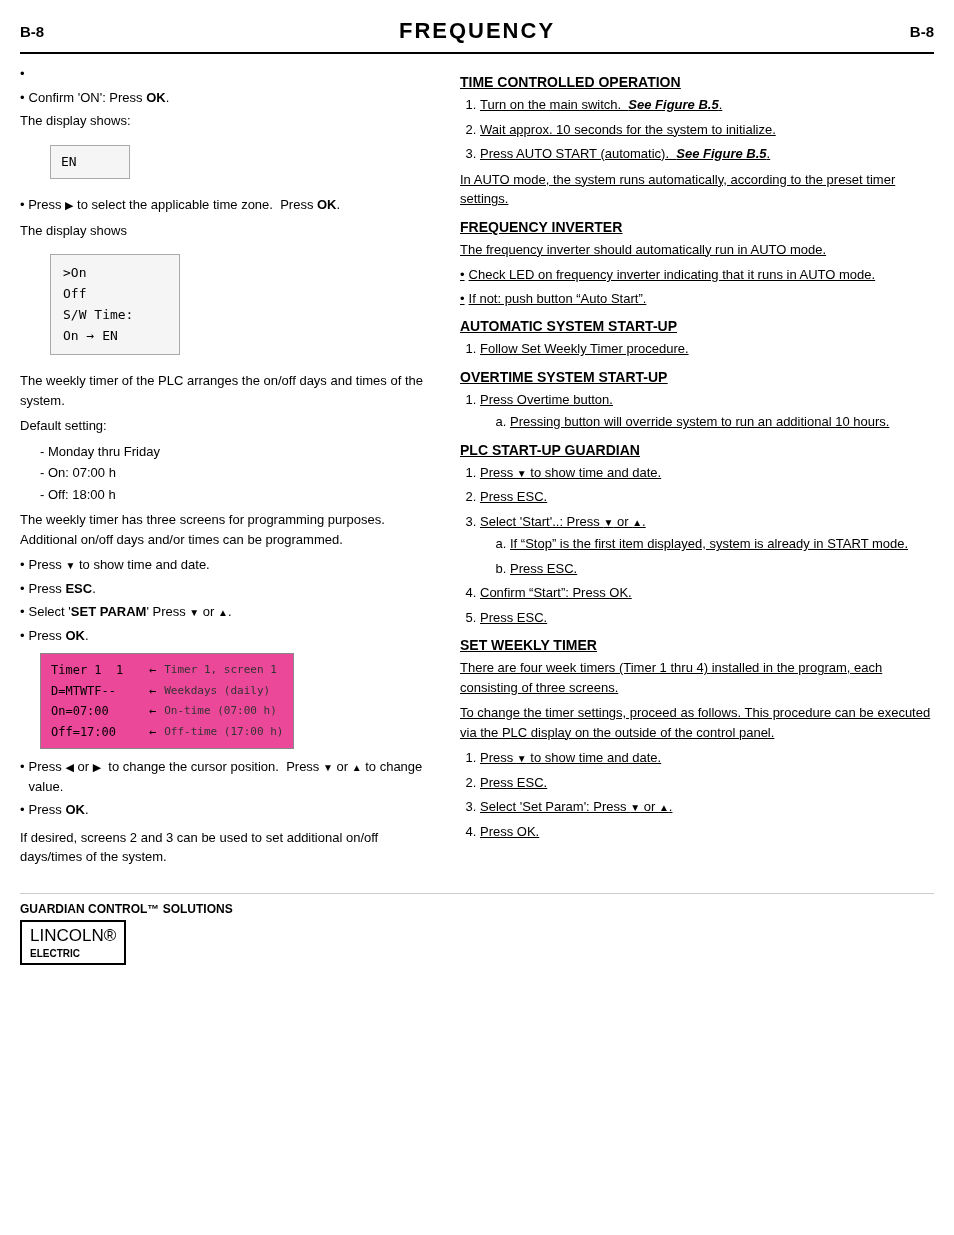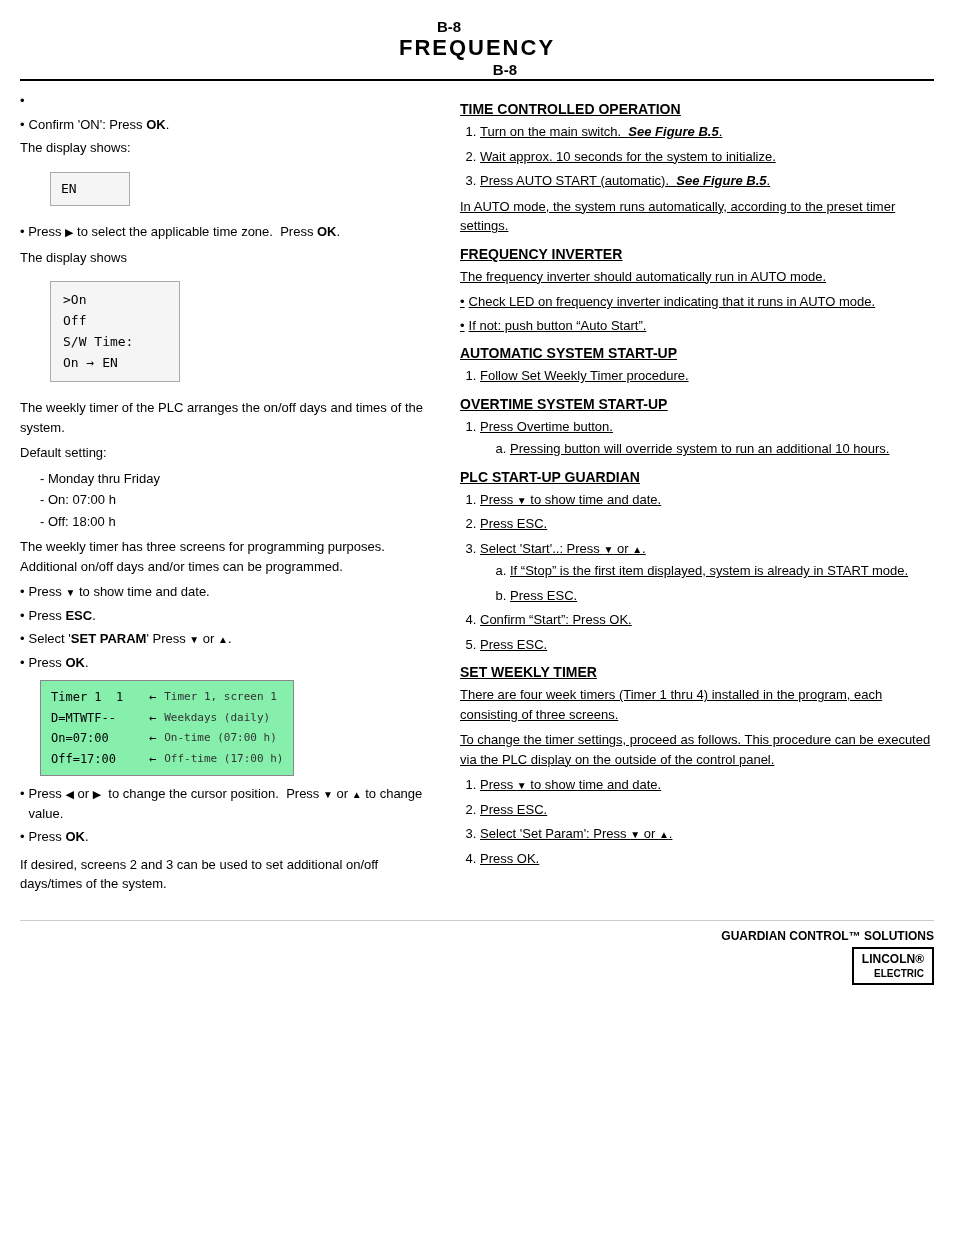--- a/index.html
+++ b/index.html
@@ -16,22 +16,21 @@
       min-height: 1235px;
       padding: 18px 20px 18px 20px;
       position: relative;
     }
     
     .header {
       display: flex;
       align-items: center;
       border-bottom: 2px solid #000;
       margin-bottom: 10px;
-      padding-bottom: 1px;
-      flex-direction: column;
+      padding-bottom: 8px;
     }
     .header-left {
       font-weight: bold;
       font-size: 15px;
       width: 80px;
     }
     .header-center {
       flex: 1;
       text-align: center;
       font-size: 22px;
@@ -97,21 +96,21 @@
       margin: 8px 0 8px 30px;
       display: inline-block;
       min-width: 80px;
       font-family: monospace;
       font-size: 13px;
       line-height: 1.6;
     }
     
     .timer-box {
       border: 1px solid #888;
-      background: #86efac;
+      background: #ec4899;
       padding: 6px 10px;
       margin: 8px 0 8px 20px;
       font-family: monospace;
       font-size: 12px;
       line-height: 1.7;
       display: table;
     }
     .timer-row {
       display: flex;
       align-items: center;
@@ -141,41 +140,41 @@
       list-style-type: lower-alpha;
       padding-left: 30px;
       margin-top: 3px;
     }
     .sub-list li {
       margin-bottom: 4px;
       line-height: 1.5;
     }
     
     .footer {
-      text-align: right;
+      text-align: left;
       margin-top: 20px;
       border-top: 1px solid #ccc;
       padding-top: 8px;
     }
     .footer-brand {
       font-weight: bold;
       font-size: 12px;
       margin-bottom: 4px;
     }
     .lincoln-badge {
       border: 2px solid #000;
       display: inline-block;
       padding: 2px 8px;
       font-weight: bold;
       font-size: 11px;
       line-height: 1.4;
     }
     .lincoln-badge .lincoln-line1 {
-      font-size: 12px;
-      font-weight: bold;
+      font-size: 17px;
+      font-weight: normal;
     }
     .lincoln-badge .lincoln-line2 {
       font-size: 10px;
       font-weight: bold;
     }
     b { font-weight: bold; }
     i { font-style: italic; }
     .arrow-right::before { content: "▶"; font-size: 11px; }
     .arrow-down::before { content: "▼"; font-size: 10px; }
     .arrow-up::before { content: "▲"; font-size: 10px; }

